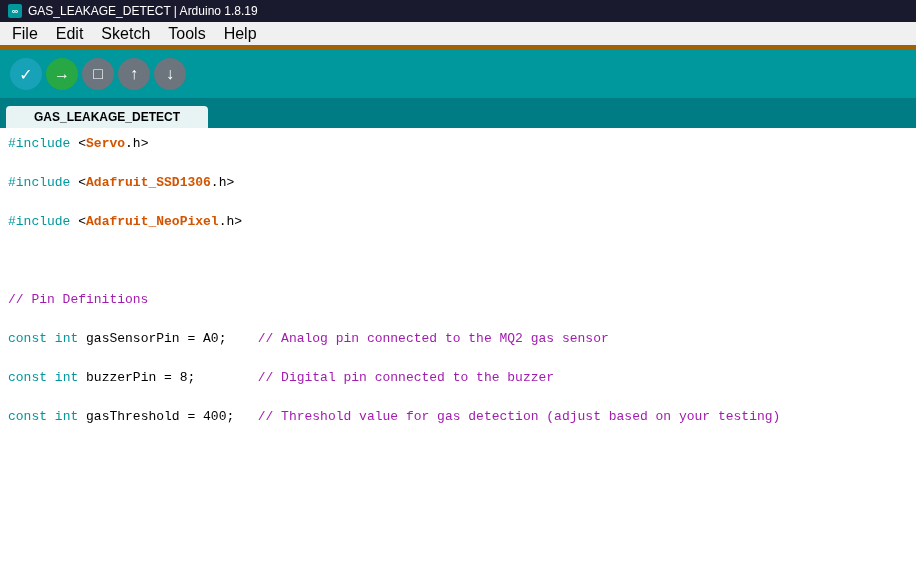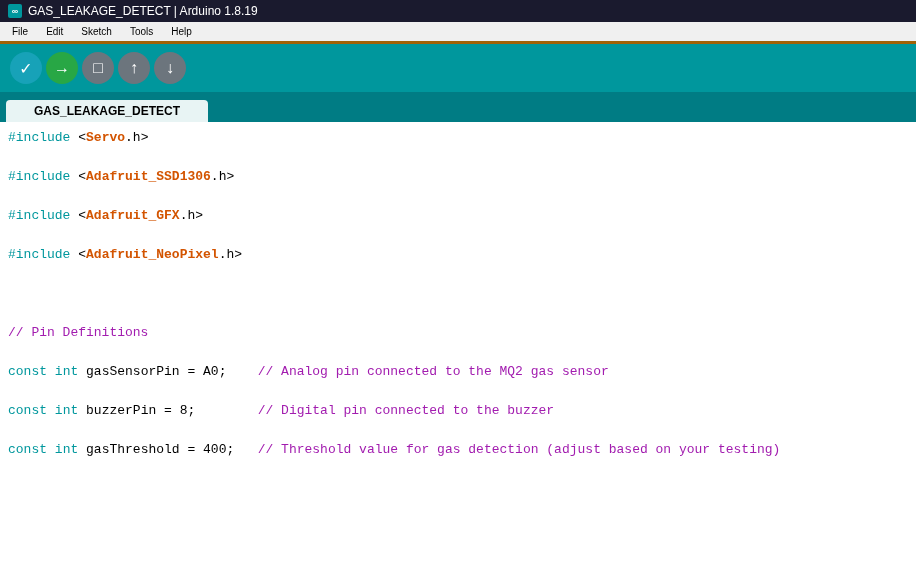--- a/index.html
+++ b/index.html
@@ -33,26 +33,26 @@
       align-items: center;
       justify-content: center;
       font-size: 9px;
       color: white;
       font-weight: bold;
     }
 
     
     #menu-bar {
       background: #f0f0f0;
-      border-bottom: 3px solid #a16207;
+      border-bottom: 5px solid #a16207;
       font-family: Arial, sans-serif;
-      font-size: 10px;
+      font-size: 16px;
       display: flex;
       align-items: center;
-      height: 22px;
+      height: 28px;
       padding: 0 4px;
       gap: 2px;
     }
     .menu-item {
       padding: 2px 8px;
       cursor: pointer;
       border-radius: 2px;
     }
 
     
@@ -138,21 +138,20 @@
   <button class="toolbar-btn btn-open" title="Open">↑</button>
   <button class="toolbar-btn btn-save" title="Save">↓</button>
 </div>
 
 <div id="tab-bar">
   <div class="tab">GAS_LEAKAGE_DETECT</div>
 </div>
 
 <div id="editor"><span class="line"><span class="c-keyword">#include</span> &lt;<span class="c-orange">Servo</span>.h&gt;</span>
 <span class="line"><span class="c-keyword">#include</span> &lt;<span class="c-orange">Adafruit_SSD1306</span>.h&gt;</span>
-<span class="line"><span class="c-keyword">#include</span> &lt;<span class="c-orange">Adafruit_GFX</span>.h&gt;</span>
 <span class="line"><span class="c-keyword">#include</span> &lt;<span class="c-orange">Adafruit_NeoPixel</span>.h&gt;</span>
 <span class="line"></span>
 <span class="line"><span class="c-comment">// Pin Definitions</span></span>
 <span class="line"><span class="c-keyword">const</span> <span class="c-keyword">int</span> gasSensorPin = A0;    <span class="c-comment">// Analog pin connected to the MQ2 gas sensor</span></span>
 <span class="line"><span class="c-keyword">const</span> <span class="c-keyword">int</span> buzzerPin = 8;        <span class="c-comment">// Digital pin connected to the buzzer</span></span>
 <span class="line"><span class="c-keyword">const</span> <span class="c-keyword">int</span> gasThreshold = 400;   <span class="c-comment">// Threshold value for gas detection (adjust based on your testing)</span></span>
 <span class="line"></span>
 
 
 

